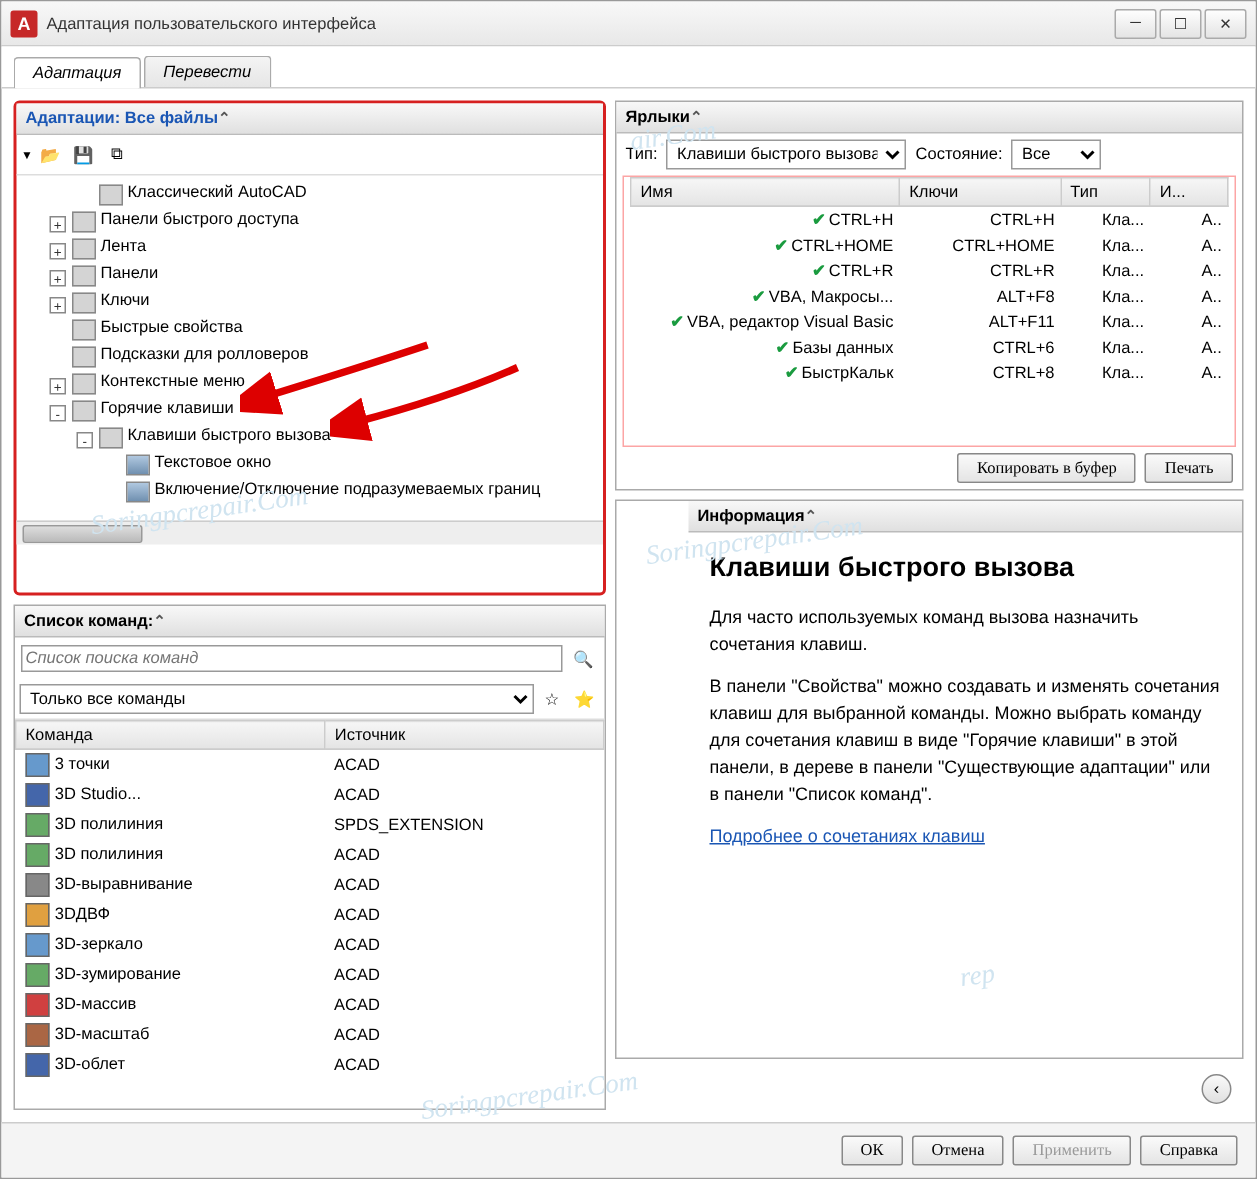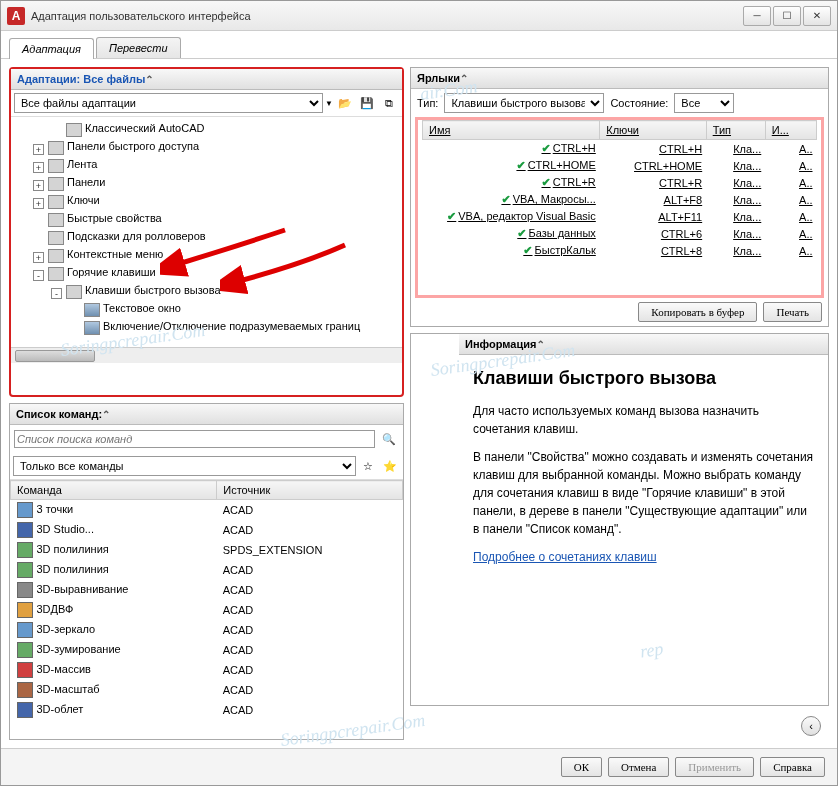--- a/index.html
+++ b/index.html
@@ -78,21 +78,20 @@
 
   <div class="body">
 
     <div class="col left">
       <div class="panel highlighted" style="height:330px;">
         <div class="panel-hdr">
             <span class="blue-title">Адаптации: Все файлы</span>
             <span class="collapse">⌃</span>
           </div>
         <div class="toolbar-row">
-          <select style="flex:1"><option>Все файлы адаптации</option></select>
           <span style="font-size:8px;">▼</span>
           <button class="icobtn">📂</button>
           <button class="icobtn">💾</button>
           <button class="icobtn">⧉</button>
         </div>
         <div class="tree" id="tree">
             <div class="tree-item">
               <span class="tree-indent" style="width:36px"></span>
               <span class="tree-exp empty"></span>
               <span class="tree-icon "></span>
@@ -248,21 +247,21 @@
         <div class="panel-hdr">
             <span>Ярлыки</span>
             <span class="collapse">⌃</span>
           </div>
         <div class="shortcuts-filters">
           <span>Тип:</span>
           <select style="width:160px"><option>Клавиши быстрого вызова</option></select>
           <span>Состояние:</span>
           <select style="width:60px"><option>Все</option></select>
         </div>
-        <div class="panel-body" style="padding:0 4px; border:3px solid #fca5a5; margin:0 4px;text-decoration:underline;">
+        <div class="panel-body" style="padding:0 4px; border:1px solid #fca5a5; margin:0 4px;">
           <table class="sc-table">
             <thead>
                 <tr>
               <th style="width:45%">Имя</th>
               <th style="width:27%">Ключи</th>
               <th style="width:15%">Тип</th>
               <th style="width:13%">И...</th>
             </tr>
               </thead>
             <tbody id="sc-tbody">

